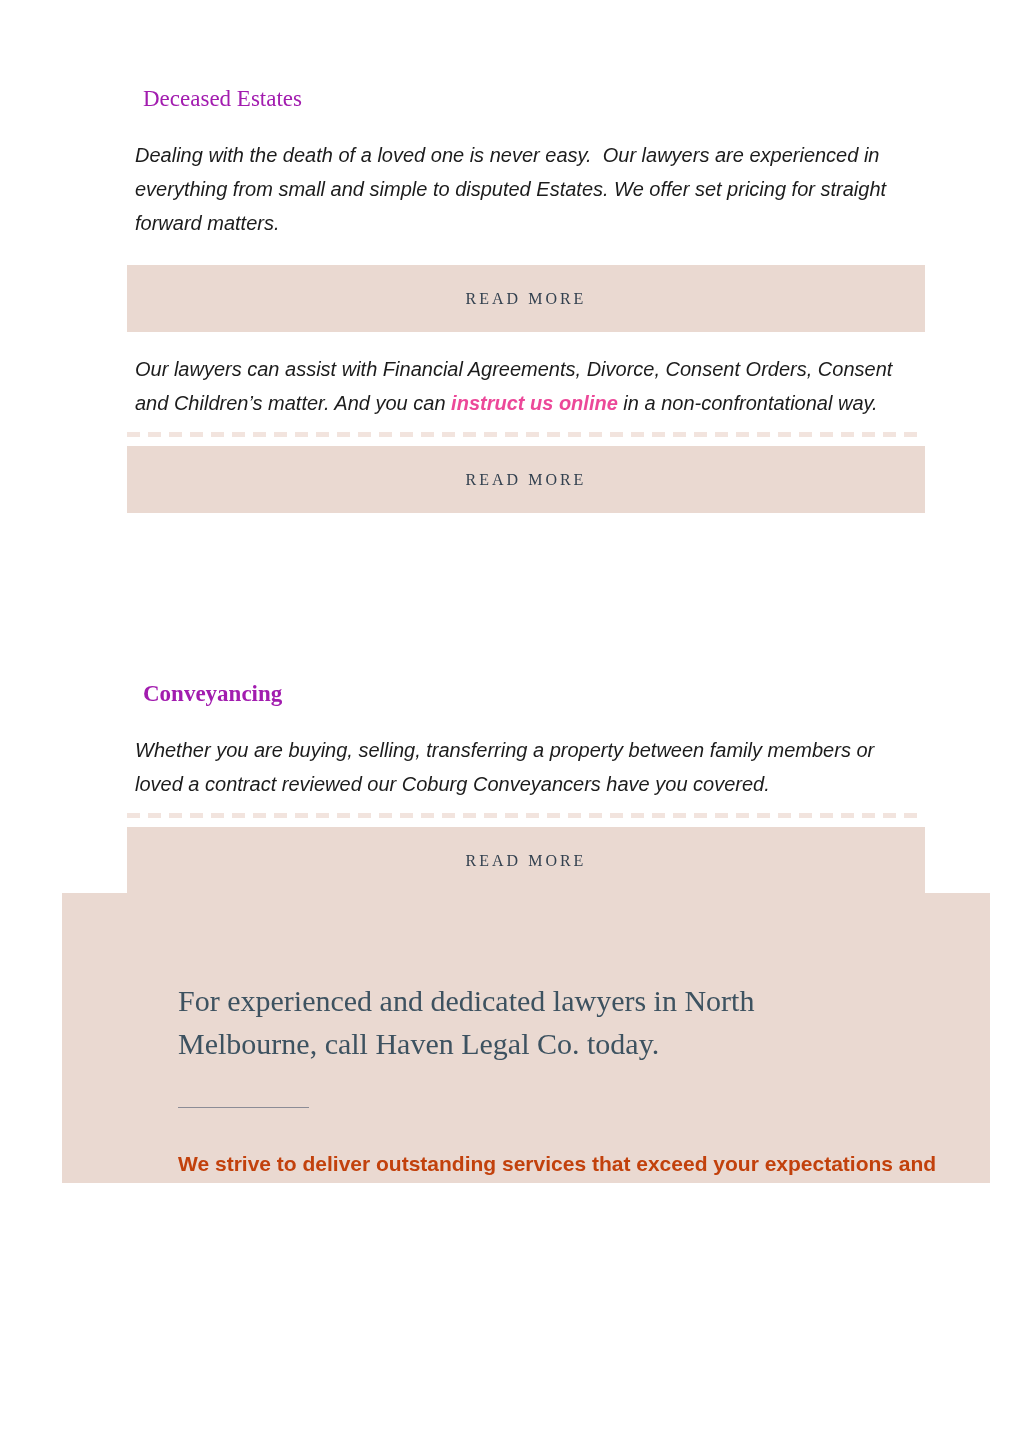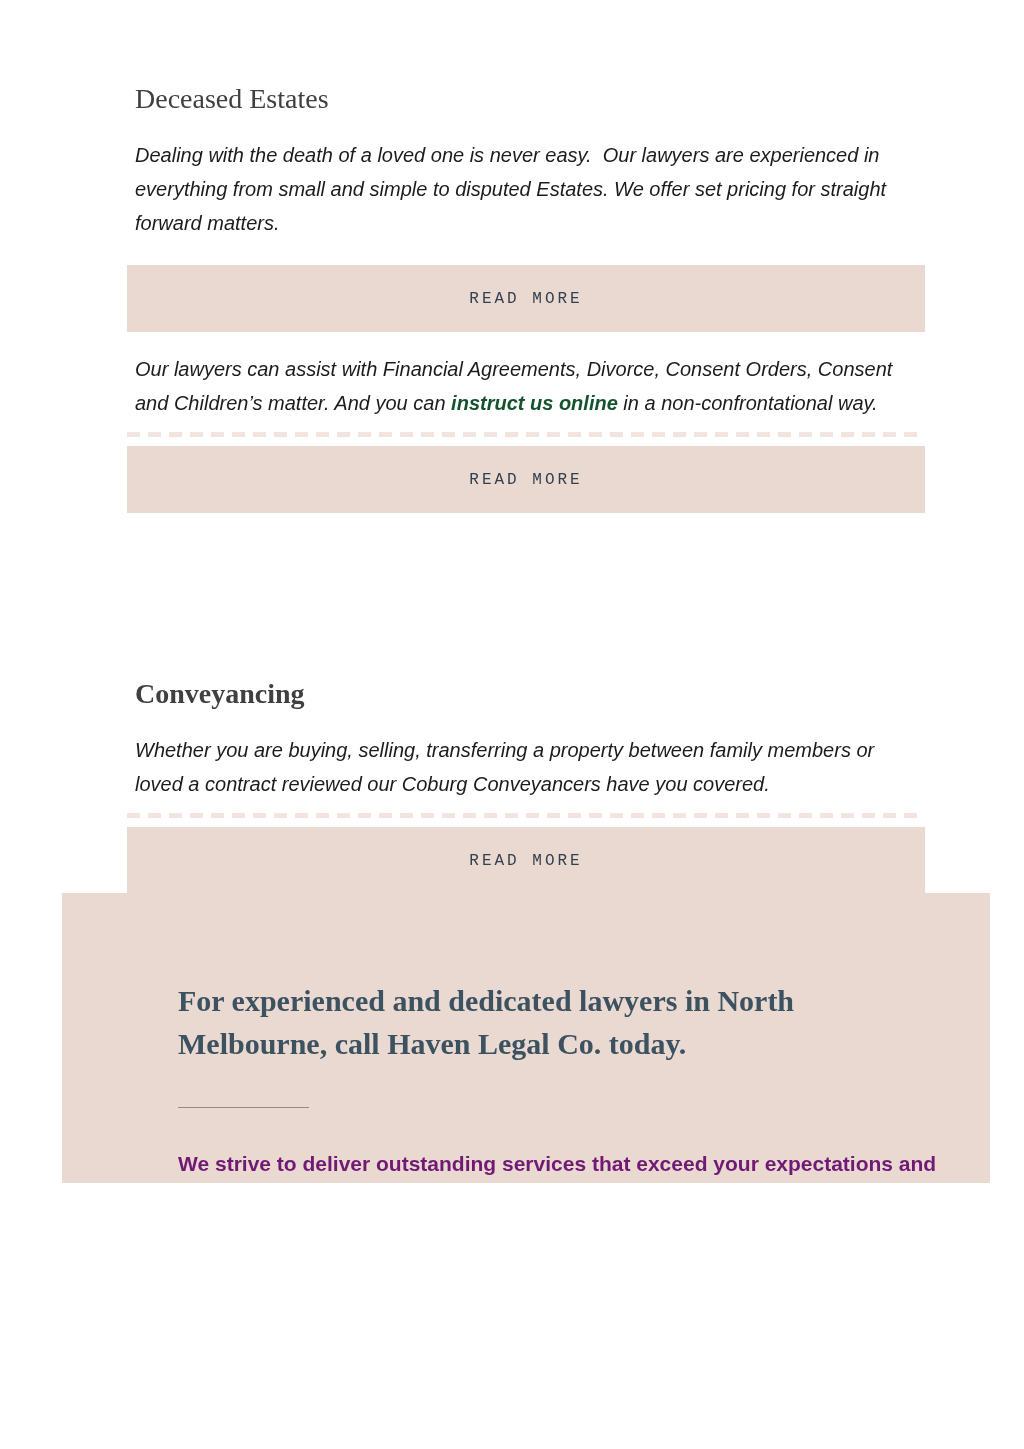--- a/index.html
+++ b/index.html
@@ -8,37 +8,37 @@
     width: 1024px; height: 1449px;
     background: #ffffff;
     font-family: "Liberation Sans", sans-serif;
     overflow: hidden;
   }
   #content { width: 798px; margin-left: 127px; }
 
   h2.section-title {
     font-family: "Liberation Serif", serif;
     font-weight: 400;
-    font-size: 28px;
+    font-size: 23px;
     line-height: 38px;
-    color: #404040;
-    margin: 8px;
+    color: #a21caf;
+    margin: 16px;
   }
   .section-1 .section-title { margin-top: 80px; }
   .section-2 .section-title { margin-top: 152px; }
   .section-3 .section-title { margin-top: 162px; font-weight: bold; }
 
   p.section-text {
     font-size: 20px;
     line-height: 34px;
     color: #1c1c1c;
     margin: 20px 0 0 8px;
     font-style: italic;
   }
-  p.section-text b { font-weight: 700; color: #14532d; }
+  p.section-text b { font-weight: 700; color: #ec4899; }
 
   .dash-divider {
     height: 5px;
     margin-top: 12px;
     background: repeating-linear-gradient(
       to right,
       #f2e4de 0px, #f2e4de 13px,
       #ffffff 13px, #ffffff 21px
     );
   }
@@ -46,56 +46,56 @@
   .read-more-button {
     display: flex;
     align-items: center;
     justify-content: center;
     width: 798px;
     height: 67px;
     margin-top: 25px;
     background: #ead9d1;
     border: none;
     cursor: pointer;
-    font-family: Liberation Mono, monospace;
+    font-family: Liberation Serif, serif;
     font-size: 16px;
     letter-spacing: 3px;
     color: #33414f;
   }
   .section-2 .read-more-button, .section-3 .read-more-button { margin-top: 9px; }
 
   .cta-panel {
     width: 928px;
     height: 290px;
     margin: -1px 0 0 62px;
     background: #ead9d1;
     padding: 86px 0 0 116px;
     overflow: hidden;
   }
   .cta-heading {
     font-family: "Liberation Serif", serif;
-    font-weight: 700;
+    font-weight: 400;
     font-size: 30px;
     line-height: 43px;
     color: #3d5260;
     margin: 0;
     max-width: 645px;
   }
   .cta-divider {
     width: 131px;
     height: 1px;
     background: #8c8c96;
     border: none;
     margin: 42px 0 0 0;
   }
   .cta-subtext {
     font-size: 21px;
     line-height: 26px;
     font-weight: 700;
-    color: #701a75;
+    color: #c2410c;
     margin: 43px 0 0 0;
     white-space: nowrap;
   }
 </style>
 </head>
 <body>
 
 <div id="content">
 
   <section class="section-1">

